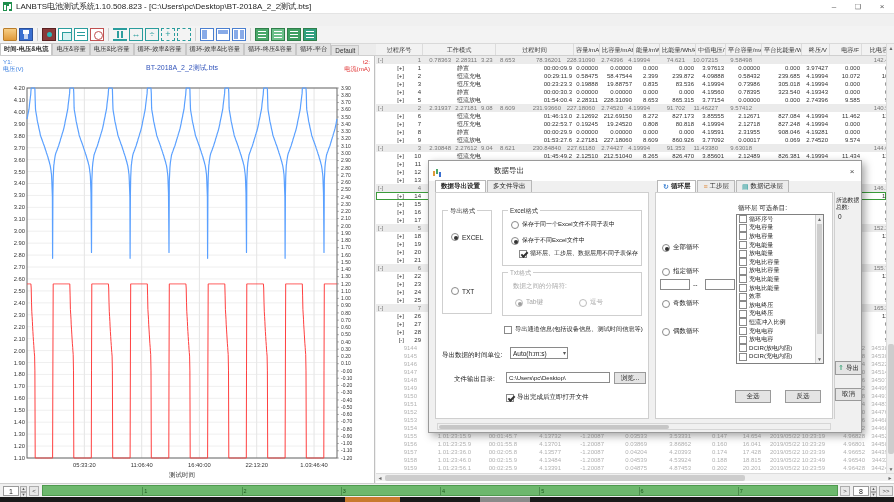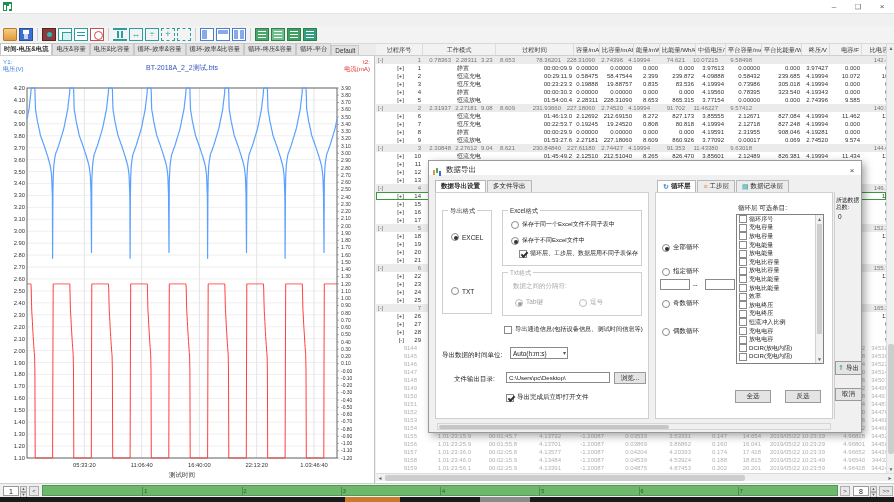--- a/index.html
+++ b/index.html
@@ -94,21 +94,21 @@
   .spin span{flex:1;border:1px solid #adadad;background:#e8e8e8;font-size:4px;line-height:4px;text-align:center;color:#555;}
   .pgbtn{width:10px;height:10px;border:1px solid #adadad;background:#e8e8e8;font-size:6px;line-height:9px;text-align:center;margin-left:2px;color:#444;}
   .ptrack{position:relative;height:11px;background:#6db86d;border:1px solid #4e9a4e;margin-left:3px;width:796px;}
   .ptick{position:absolute;top:1px;font-size:5.5px;color:#1e5c1e;border-left:1px solid #4e8f4e;padding-left:1px;height:9px;line-height:9px;}
   
   .bstrip{position:absolute;left:0;top:497px;width:894px;height:5px;background:#1a1a1a;}
   .bseg{position:absolute;top:0;height:5px;}
   
   .dlg{position:absolute;left:428px;top:160px;width:434px;height:273px;background:#f0f0f0;
        border:1px solid #9a9a9a;box-shadow:3px 3px 8px rgba(0,0,0,.35);font-size:6.5px;}
-  .dlg-title{position:absolute;left:0;top:0;right:0;height:14px;background:#fff;display:flex;align-items:flex-end;font-size:7.5px;}
+  .dlg-title{position:absolute;left:0;top:0;right:0;height:20px;background:#fff;display:flex;align-items:center;font-size:7.5px;gap:48px;}
   .dlg-icon{width:9px;height:9px;margin:0 4px;position:relative;}
   .dlg-icon::after{content:"";position:absolute;left:0;bottom:0;width:2px;height:5px;background:#e09a3a;
        box-shadow:3px -2px 0 #4aa86a,6px 1px 0 #3a6fd0;}
   .dlg-close{margin-left:auto;width:18px;text-align:center;font-size:8px;color:#444;}
   .dtabs{position:absolute;top:18px;height:13px;display:flex;align-items:flex-end;}
   .dtab{padding:1px 5px;border:1px solid #b8b8b8;border-bottom:none;background:#ececec;margin-right:1px;
         display:flex;align-items:center;gap:2px;white-space:nowrap;}
   .dtab.act{background:#fff;font-weight:bold;}
   .ticon{font-size:7px;line-height:7px;}
   .dpanel{position:absolute;background:#fff;border:1px solid #cfcfcf;}
@@ -137,20 +137,21 @@
   .dsep{position:absolute;width:1px;background:#d0d0d0;}
   .lbl{position:absolute;white-space:nowrap;}
 </style>
 </head>
 <body>
 
 <div class="stage">
 
   <div class="titlebar">
     <span class="appicon"></span>
+    <span class="wtitle">LANBTS电池测试系统1.10.508.823 - [C:\Users\pc\Desktop\BT-2018A_2_2测试.bts]</span>
     <span class="wctrls">
       <span class="wbtn min"></span>
       <span class="wbtn max"></span>
       <span class="wbtn cls"></span>
     </span>
   </div>
 
 
   <div class="toolbar">
       <span class="tbi tbi-open"></span>

